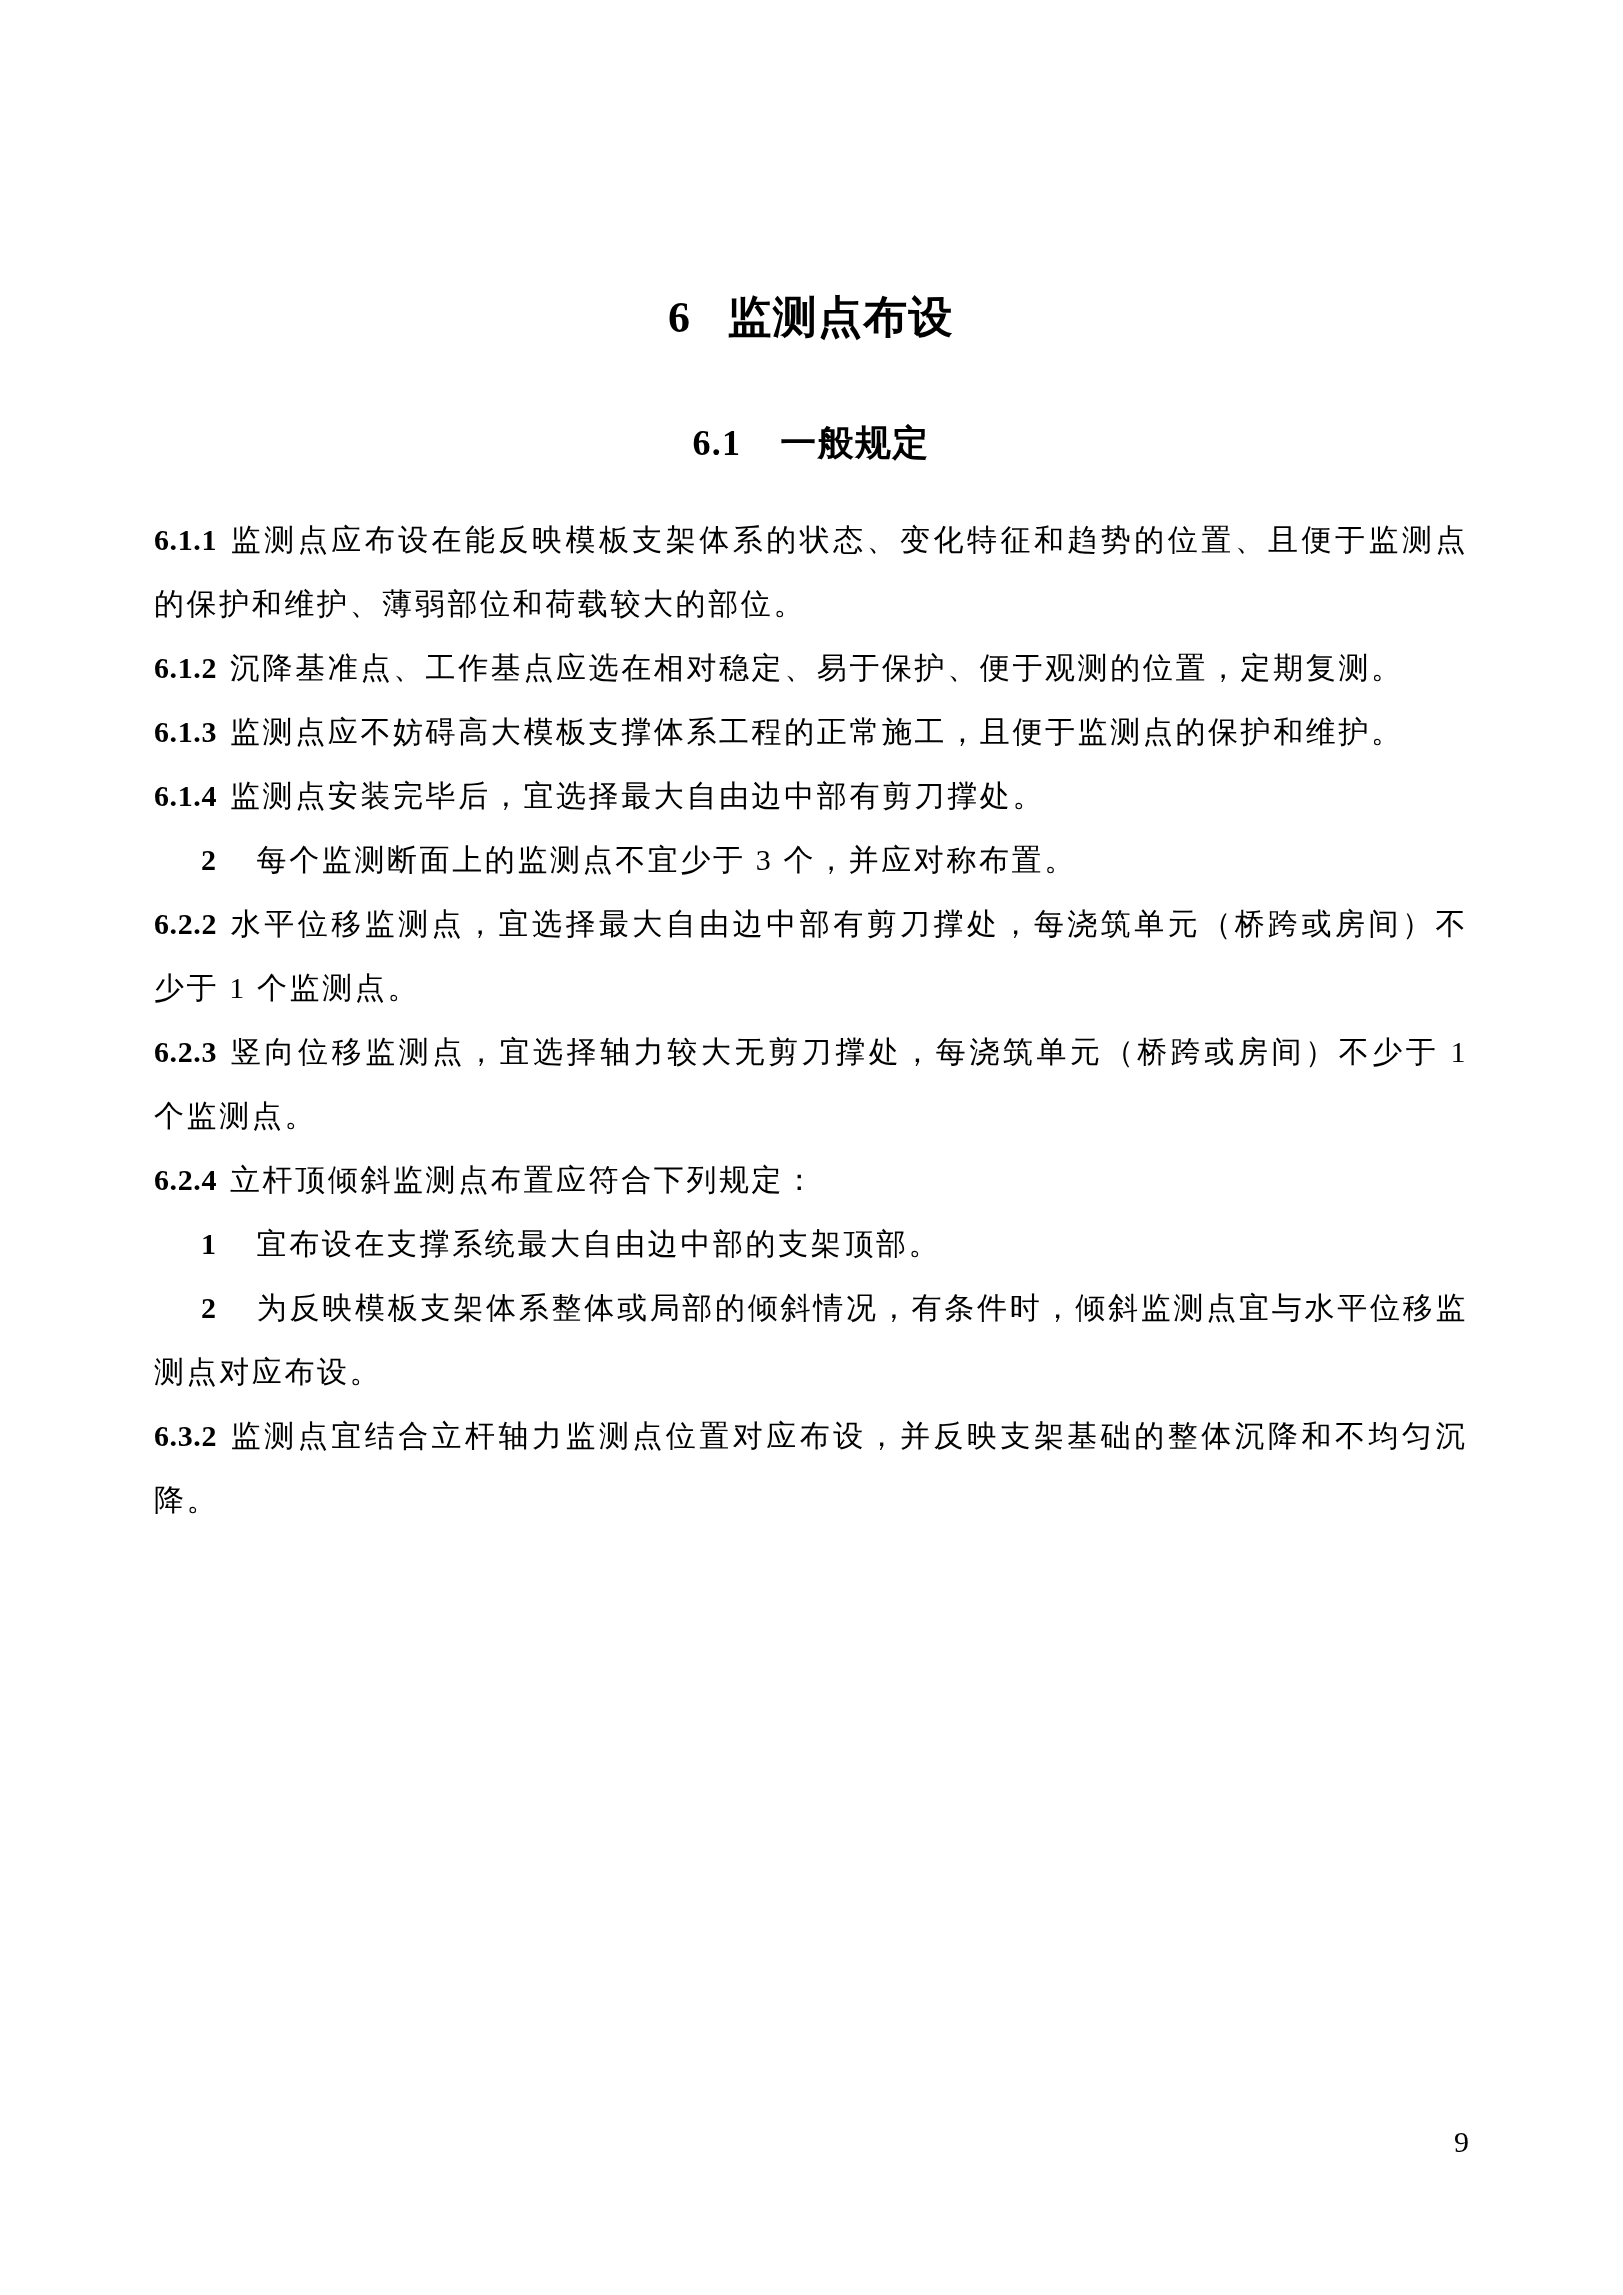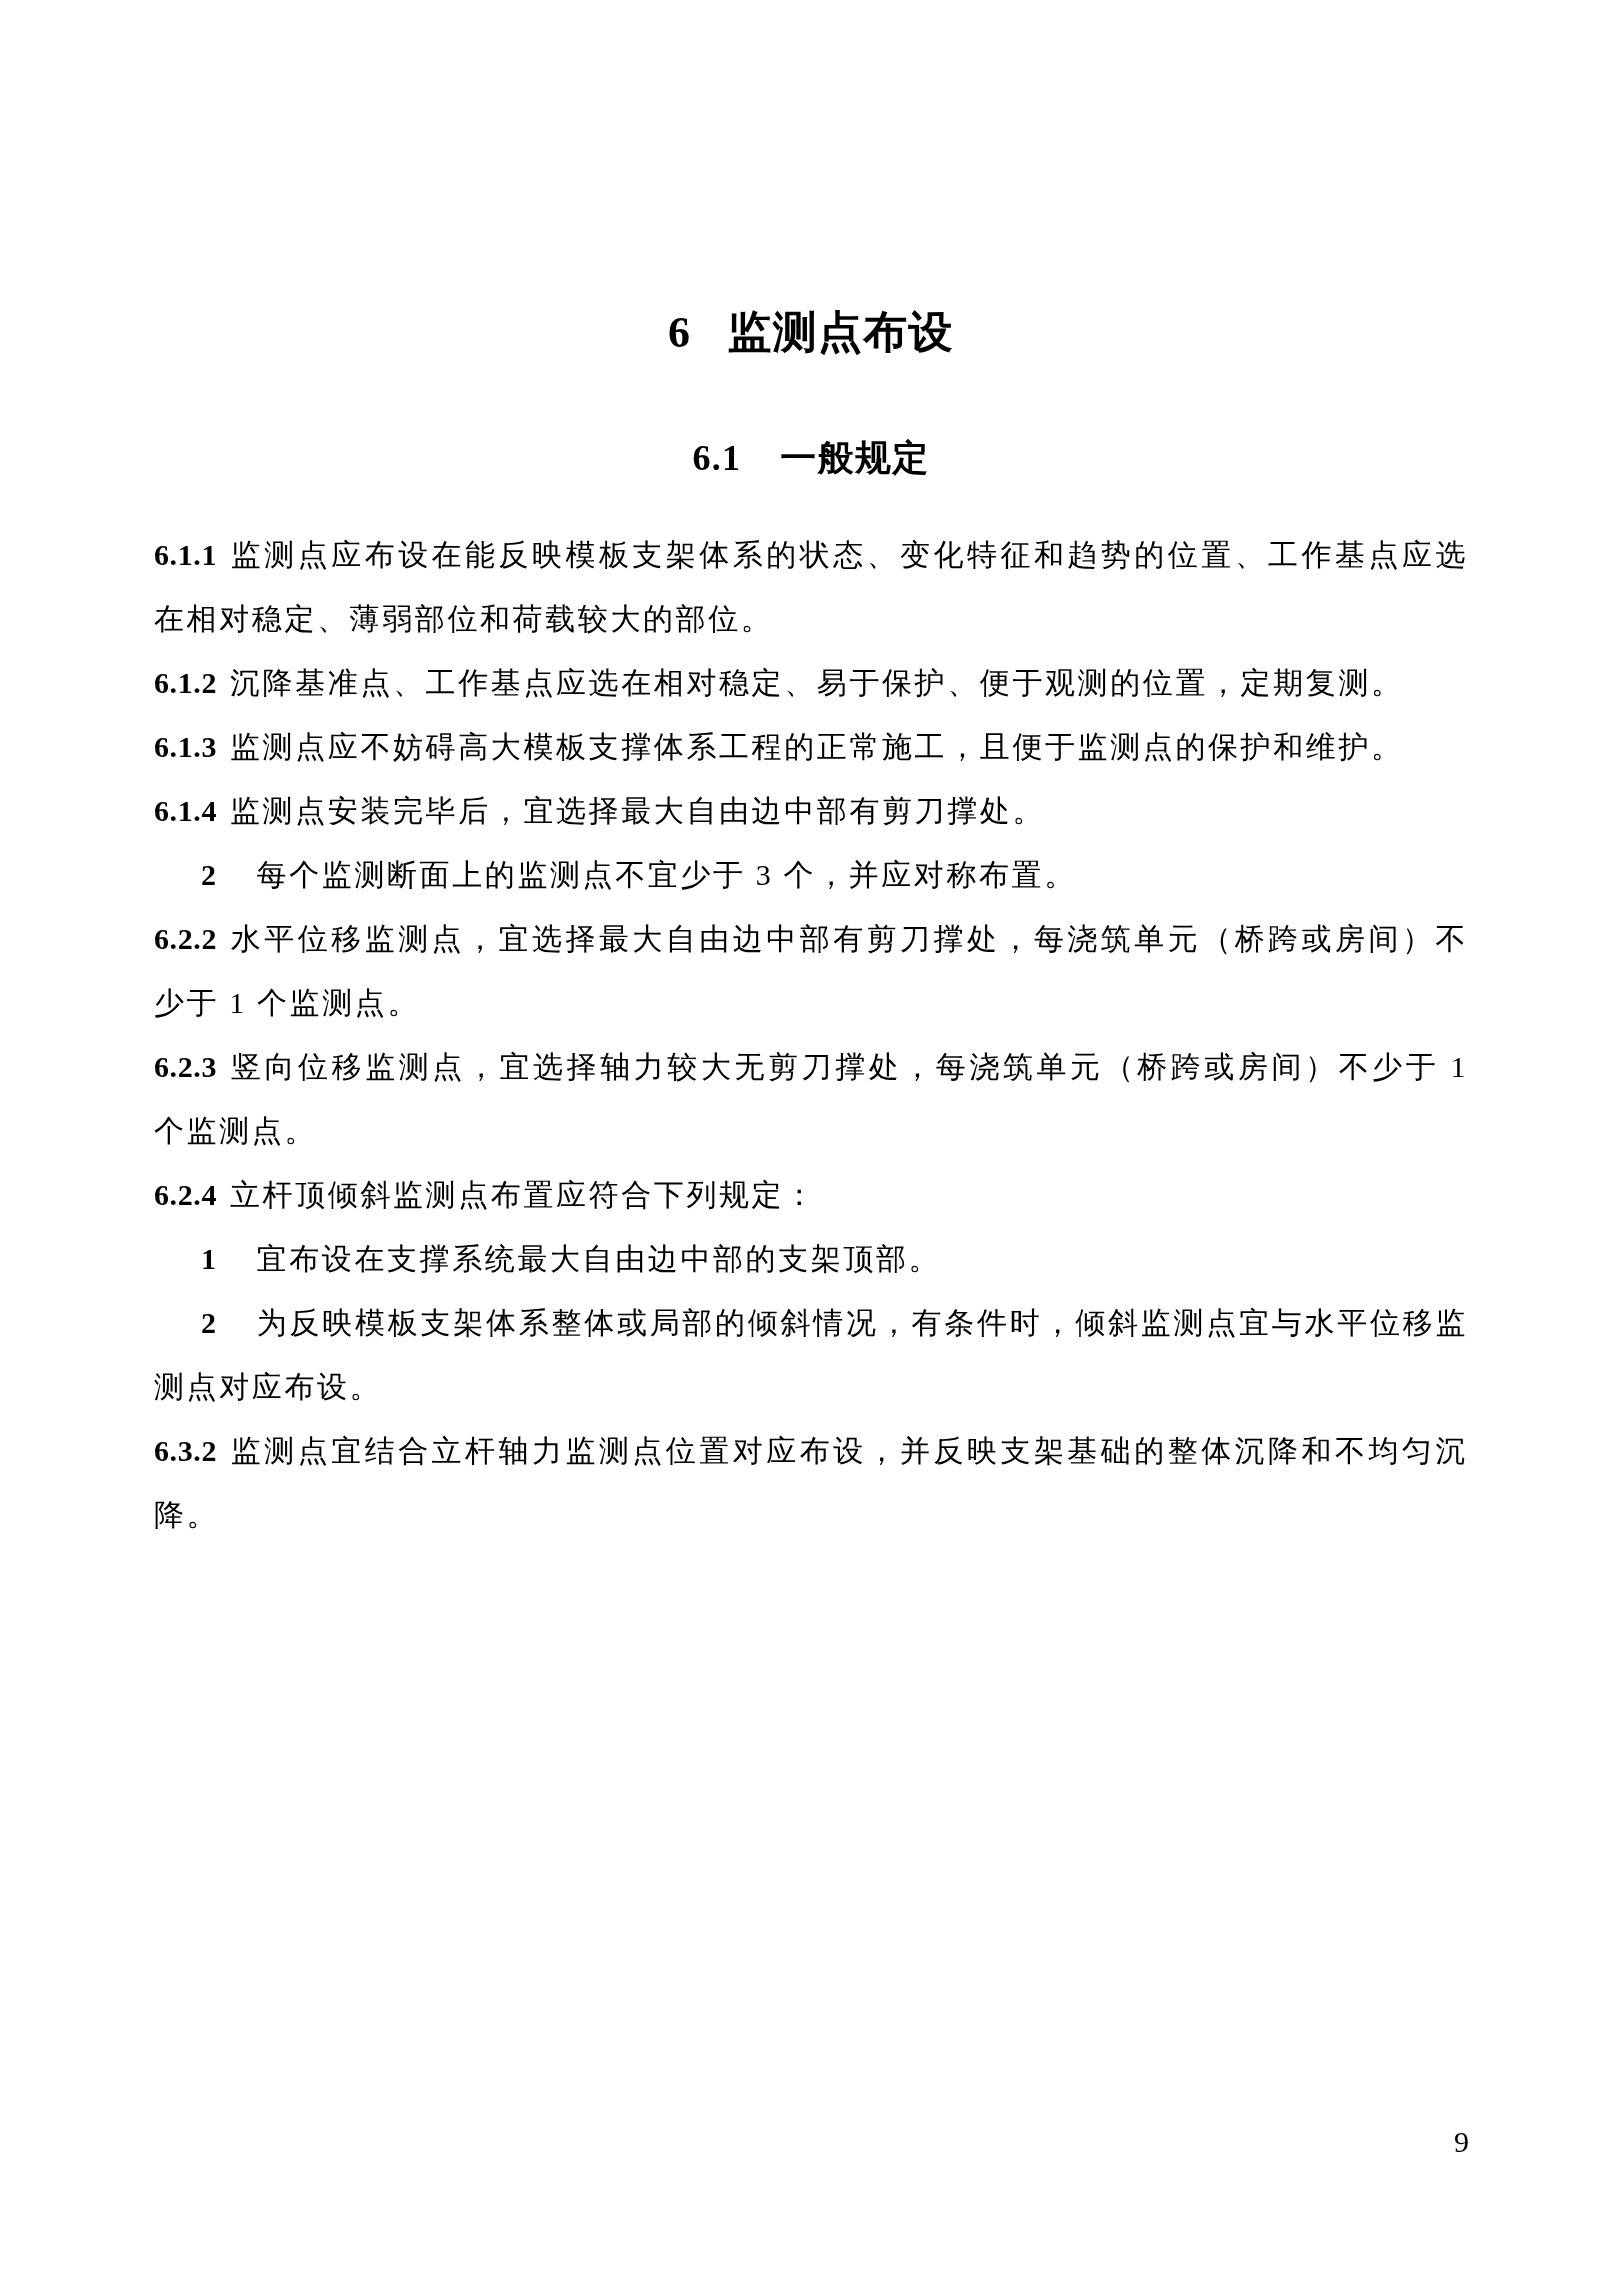--- a/index.html
+++ b/index.html
@@ -13,21 +13,21 @@
     height: 2295px;
     background: #ffffff;
     color: #000000;
     font-family: "Liberation Serif", "DejaVu Serif", serif;
     overflow: hidden;
   }
   .content {
     padding: 288px 156px 0 154px;
   }
   h1.chapter {
-    margin: 15px;
+    margin: 0;
     font-size: 44px;
     line-height: 60px;
     font-weight: bold;
     text-align: center;
     letter-spacing: 1.3px;
     white-space: nowrap;
   }
   h2.sec {
     font-size: 36px;
     line-height: 49px;
@@ -78,21 +78,21 @@
 </head>
 <body>
 
 <div class="page">
   <div class="content">
 
     <h1 class="chapter"><span>6</span><span class="hgap-lg"></span><span>监测点布设</span></h1>
 
     <h2 class="sec first"><span>6.1</span><span class="hgap"></span><span>一般规定</span></h2>
 
-    <p class="para"><span class="num">6.1.1</span><span>监测点应布设在能反映模板支架体系的状态、变化特征和趋势的位置、工作基点应选在相对稳定、薄弱部位和荷载较大的部位。</span></p>
+    <p class="para"><span class="num">6.1.1</span><span>监测点应布设在能反映模板支架体系的状态、变化特征和趋势的位置、且便于监测点的保护和维护、薄弱部位和荷载较大的部位。</span></p>
     <p class="para"><span class="num">6.1.2</span><span>沉降基准点、工作基点应选在相对稳定、易于保护、便于观测的位置，定期复测。</span></p>
     <p class="para"><span class="num">6.1.3</span><span>监测点应不妨碍高大模板支撑体系工程的正常施工，且便于监测点的保护和维护。</span></p>
     <p class="para"><span class="num">6.1.4</span><span>监测点安装完毕后，宜选择最大自由边中部有剪刀撑处。</span></p>
 
 
     <p class="para sub"><span class="num">2</span><span>每个监测断面上的监测点不宜少于 3 个，并应对称布置。</span></p>
     <p class="para"><span class="num">6.2.2</span><span>水平位移监测点，宜选择最大自由边中部有剪刀撑处，每浇筑单元（桥跨或房间）不少于 1 个监测点。</span></p>
     <p class="para"><span class="num">6.2.3</span><span>竖向位移监测点，宜选择轴力较大无剪刀撑处，每浇筑单元（桥跨或房间）不少于 1 个监测点。</span></p>
     <p class="para"><span class="num">6.2.4</span><span>立杆顶倾斜监测点布置应符合下列规定：</span></p>
     <p class="para sub"><span class="num">1</span><span>宜布设在支撑系统最大自由边中部的支架顶部。</span></p>

